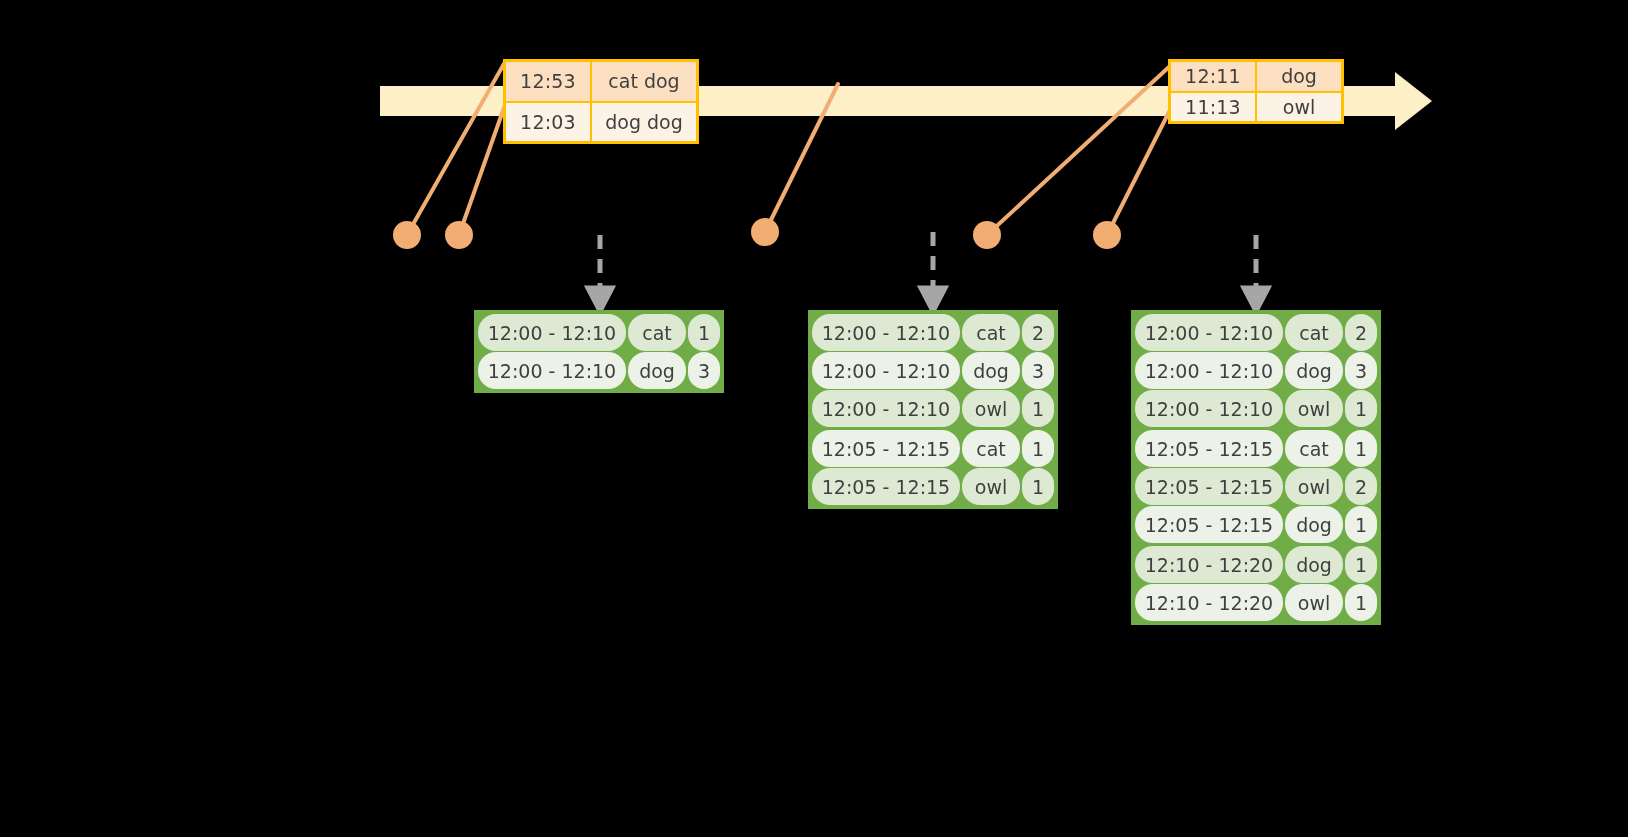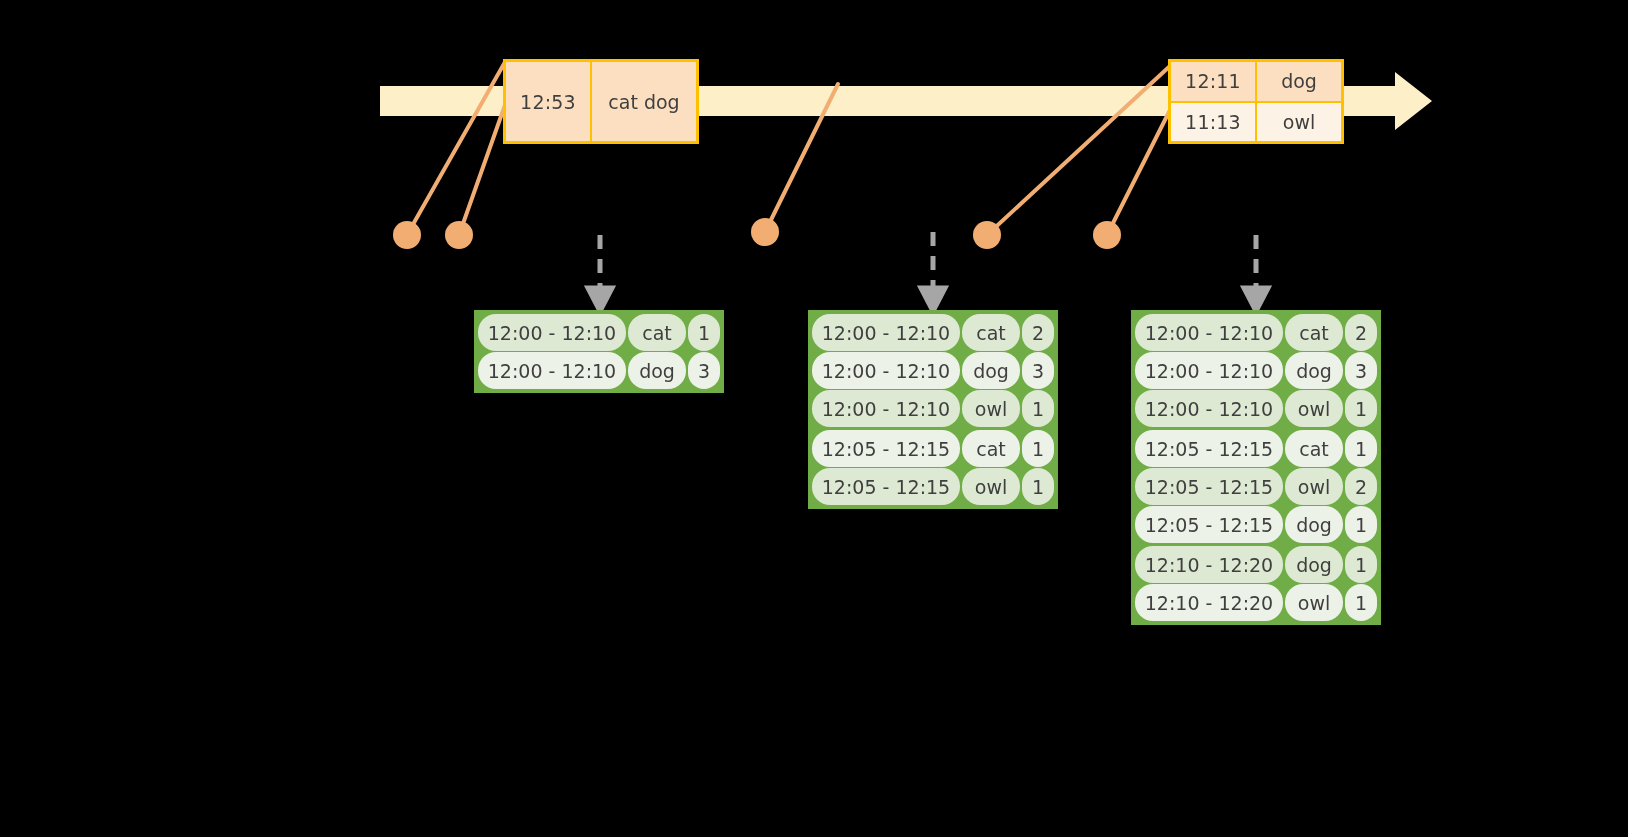--- a/index.html
+++ b/index.html
@@ -143,24 +143,28 @@
         <polygon points="1244,288 1268,288 1256,311"></polygon>
       </g>
     </g>
   </svg>
 
   <div class="event-box" style="left:503px; top:59px; width:196px; height:85px;">
     <div class="event-row shade-a">
       <div class="ev-time">12:53</div>
       <div class="ev-words">cat dog</div>
     </div>
+    <div class="event-row shade-b">
+      <div class="ev-time">12:03</div>
+      <div class="ev-words">dog dog</div>
+    </div>
   </div>
 
 
-  <div class="event-box" style="left:1168px; top:59px; width:176px; height:85px;">
+  <div class="event-box" style="left:1168px; top:59px; width:176px; height:65px;">
     <div class="event-row shade-a">
       <div class="ev-time">12:11</div>
       <div class="ev-words">dog</div>
     </div>
     <div class="event-row shade-b">
       <div class="ev-time">11:13</div>
       <div class="ev-words">owl</div>
     </div>
   </div>
 

